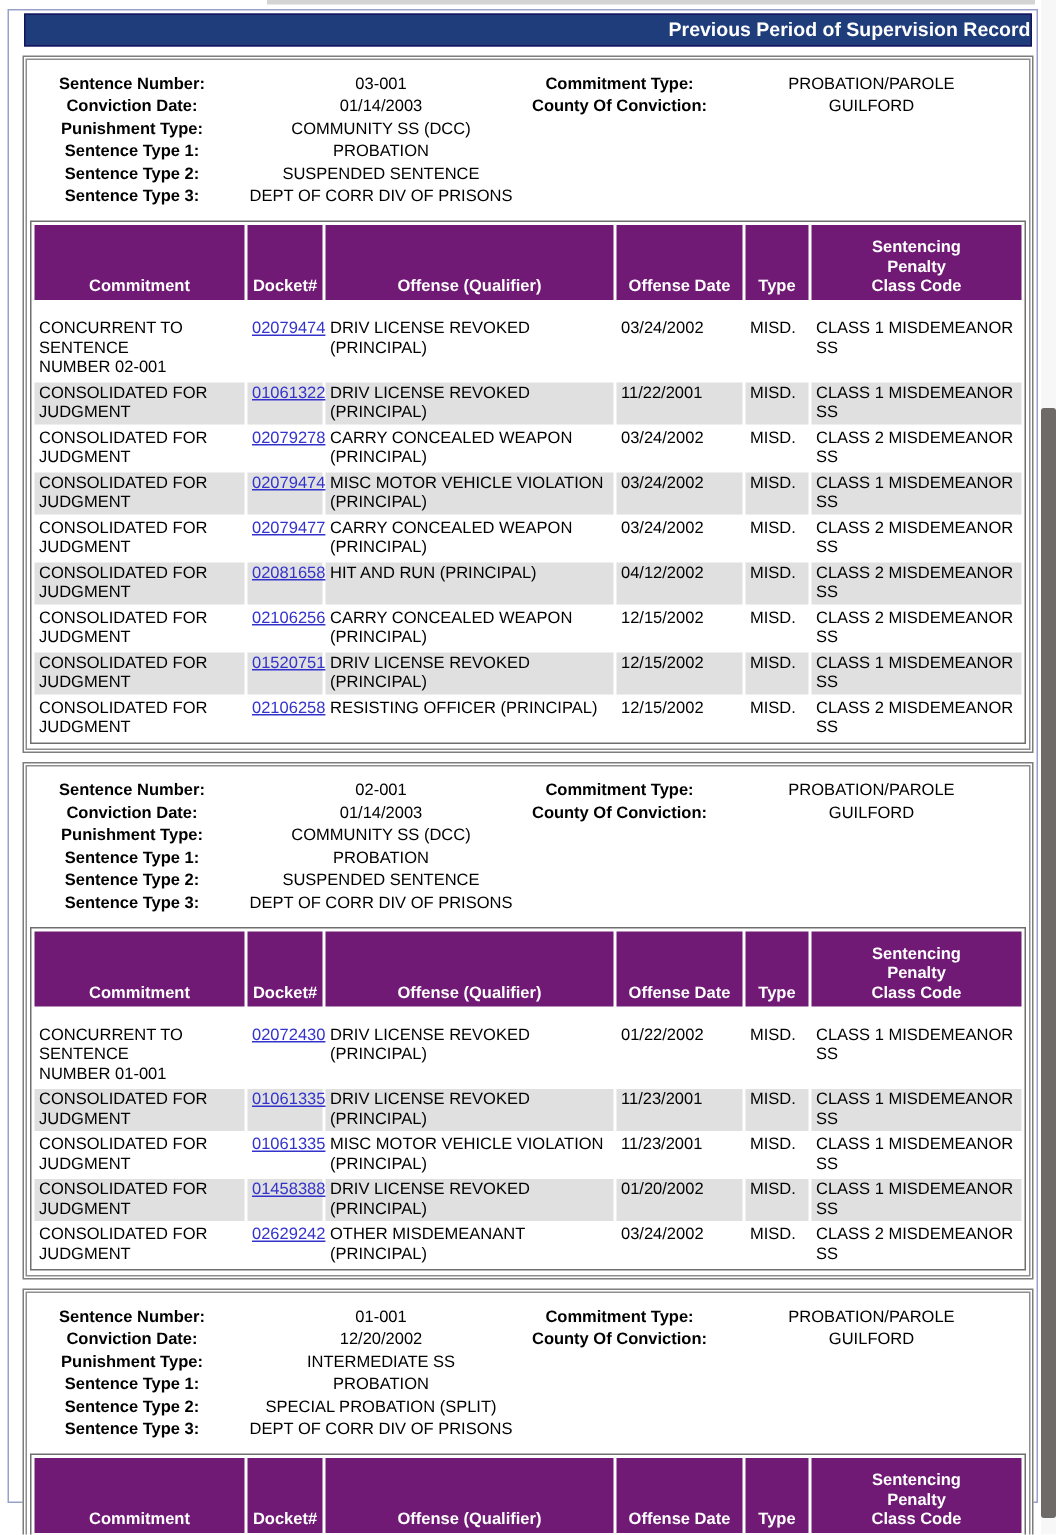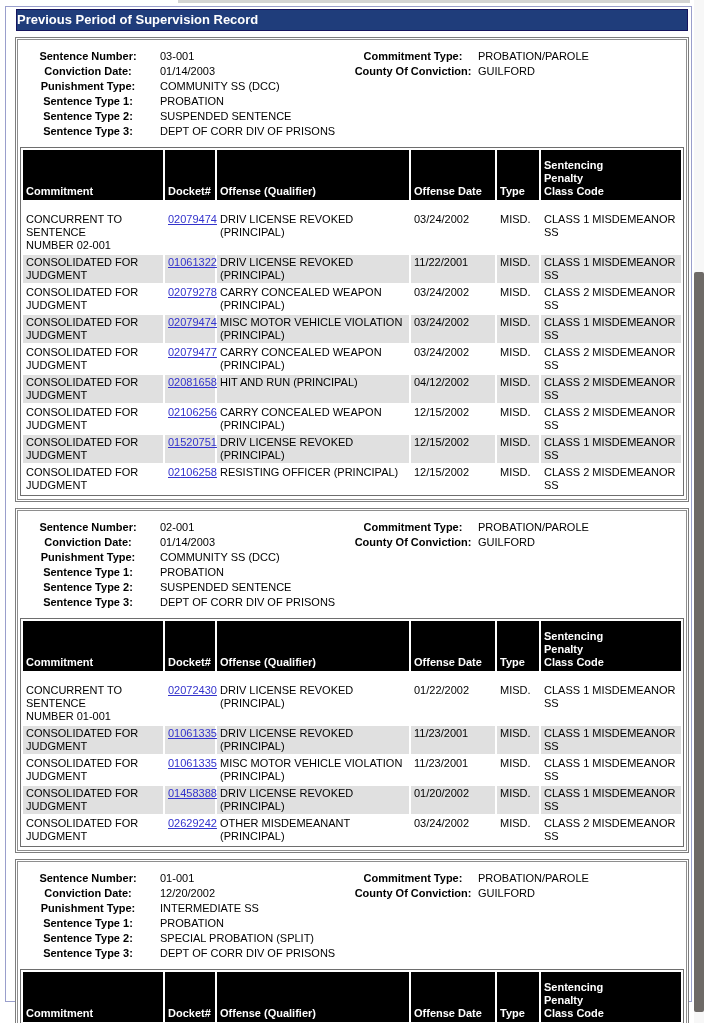--- a/index.html
+++ b/index.html
@@ -9,36 +9,36 @@
     background:#ffffff; font-family:"Liberation Sans", sans-serif; color:#000;
   }
   .top-edge { position:absolute; left:178px; top:0; width:512px; height:3px; background:#d4d4d4; }
 
   .frame {
     position:absolute; left:5px; top:6px; width:687px; height:996px;
     border:1px solid #9a9fcc; background:#fff; padding:2px 2px 6px 9px;
   }
   .title-bar {
     width:672px; height:22px; margin-left:1px; background:#1f3d7b; border:1px solid #15155f;
-    color:#fff; font-size:13px; font-weight:bold; text-align:left; line-height:20px;
+    color:#fff; font-size:13px; font-weight:bold; text-align:right; line-height:20px;
   }
   .section { border:1px solid #7d7d7d; padding:1px; margin-top:6px; width:674px; background:#fff; }
   .section-inner { border:1px solid #8e8e8e; padding:9px 2px 3px 2px; }
 
   .info { margin-bottom:8px; }
   .irow { display:grid; grid-template-columns:136px 188px 122px 1fr; column-gap:4px; font-size:11px; line-height:15px; }
   .lbl { font-weight:bold; text-align:center; white-space:nowrap; }
-  .val { text-align:left; white-space:nowrap; }
+  .val { text-align:center; white-space:nowrap; }
 
   table.offense-table {
     width:100%; table-layout:fixed; border-collapse:separate; border-spacing:2px;
     border:1px solid #6e6e6e; background:#fff;
   }
   th {
-    background:#000000; color:#fff; font-size:11px; font-weight:bold; text-align:left;
+    background:#701a75; color:#fff; font-size:11px; font-weight:bold; text-align:center;
     vertical-align:bottom; padding:2px 3px; height:50px; white-space:pre-line; line-height:13px;
   }
   td { font-size:11px; vertical-align:top; padding:1px 3px; white-space:pre-line; line-height:13px; background:#fff; }
   tr.alt td { background:#e0e0e0; }
   tr.spacer td { height:8px; padding:0; }
   a.docket { color:#3333cc; text-decoration:underline;text-align:center; }
 
   .scrollbar { position:absolute; right:0; top:0; width:10px; height:1023px; background:#f7f7f7; }
   .scrollbar-thumb { position:absolute; left:0; top:272px; width:10px; height:740px; background:#6e6a67; border-radius:2px; }
 </style>

